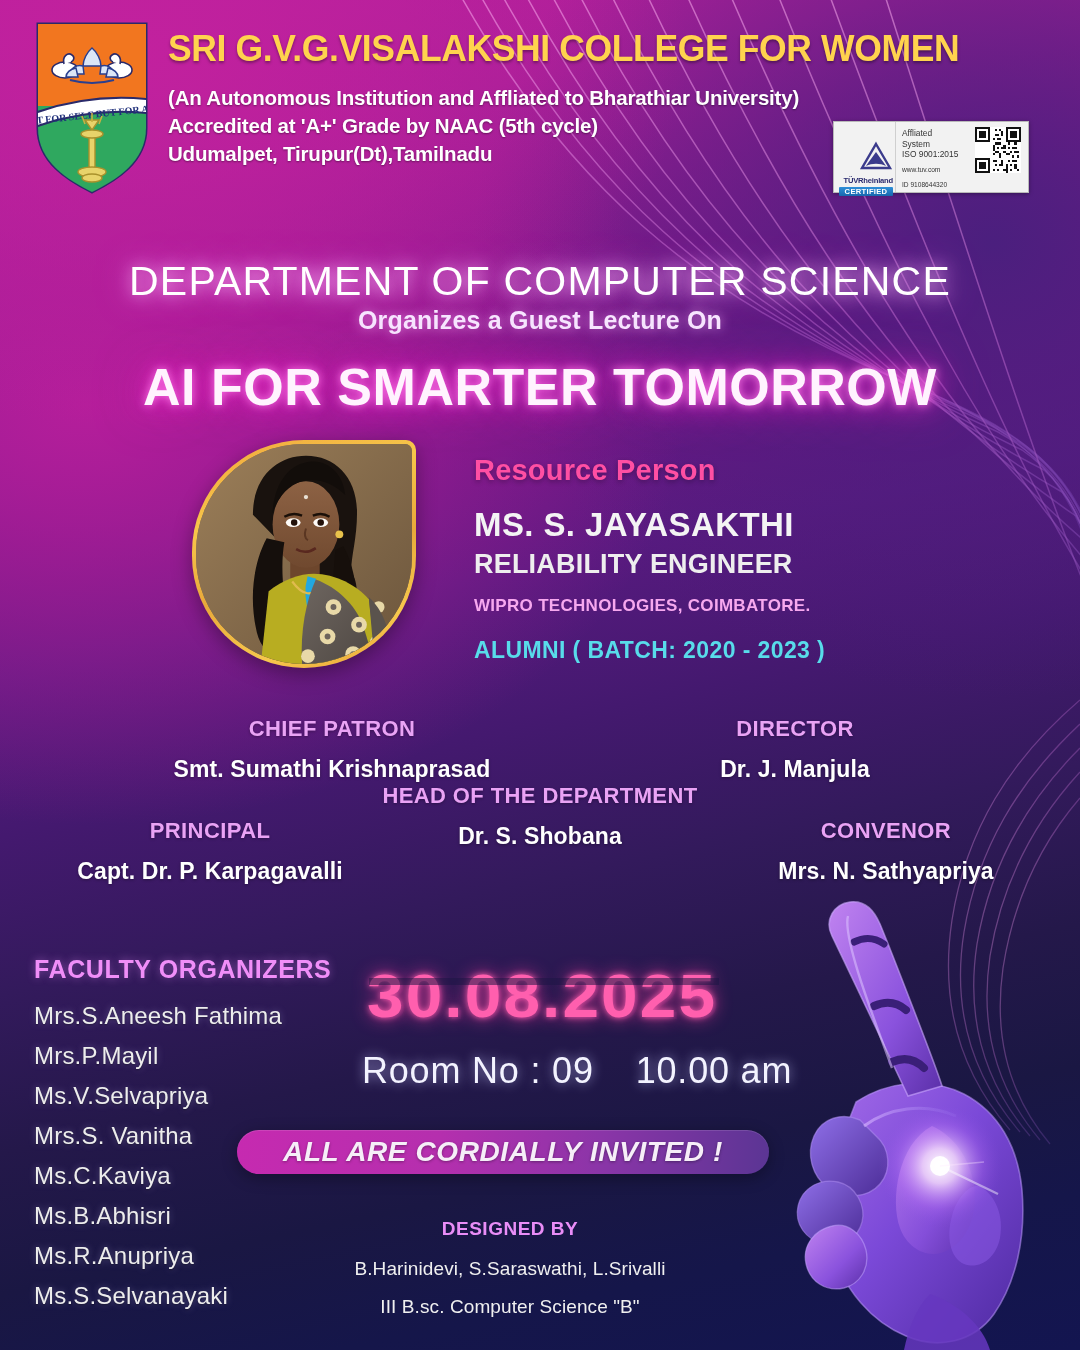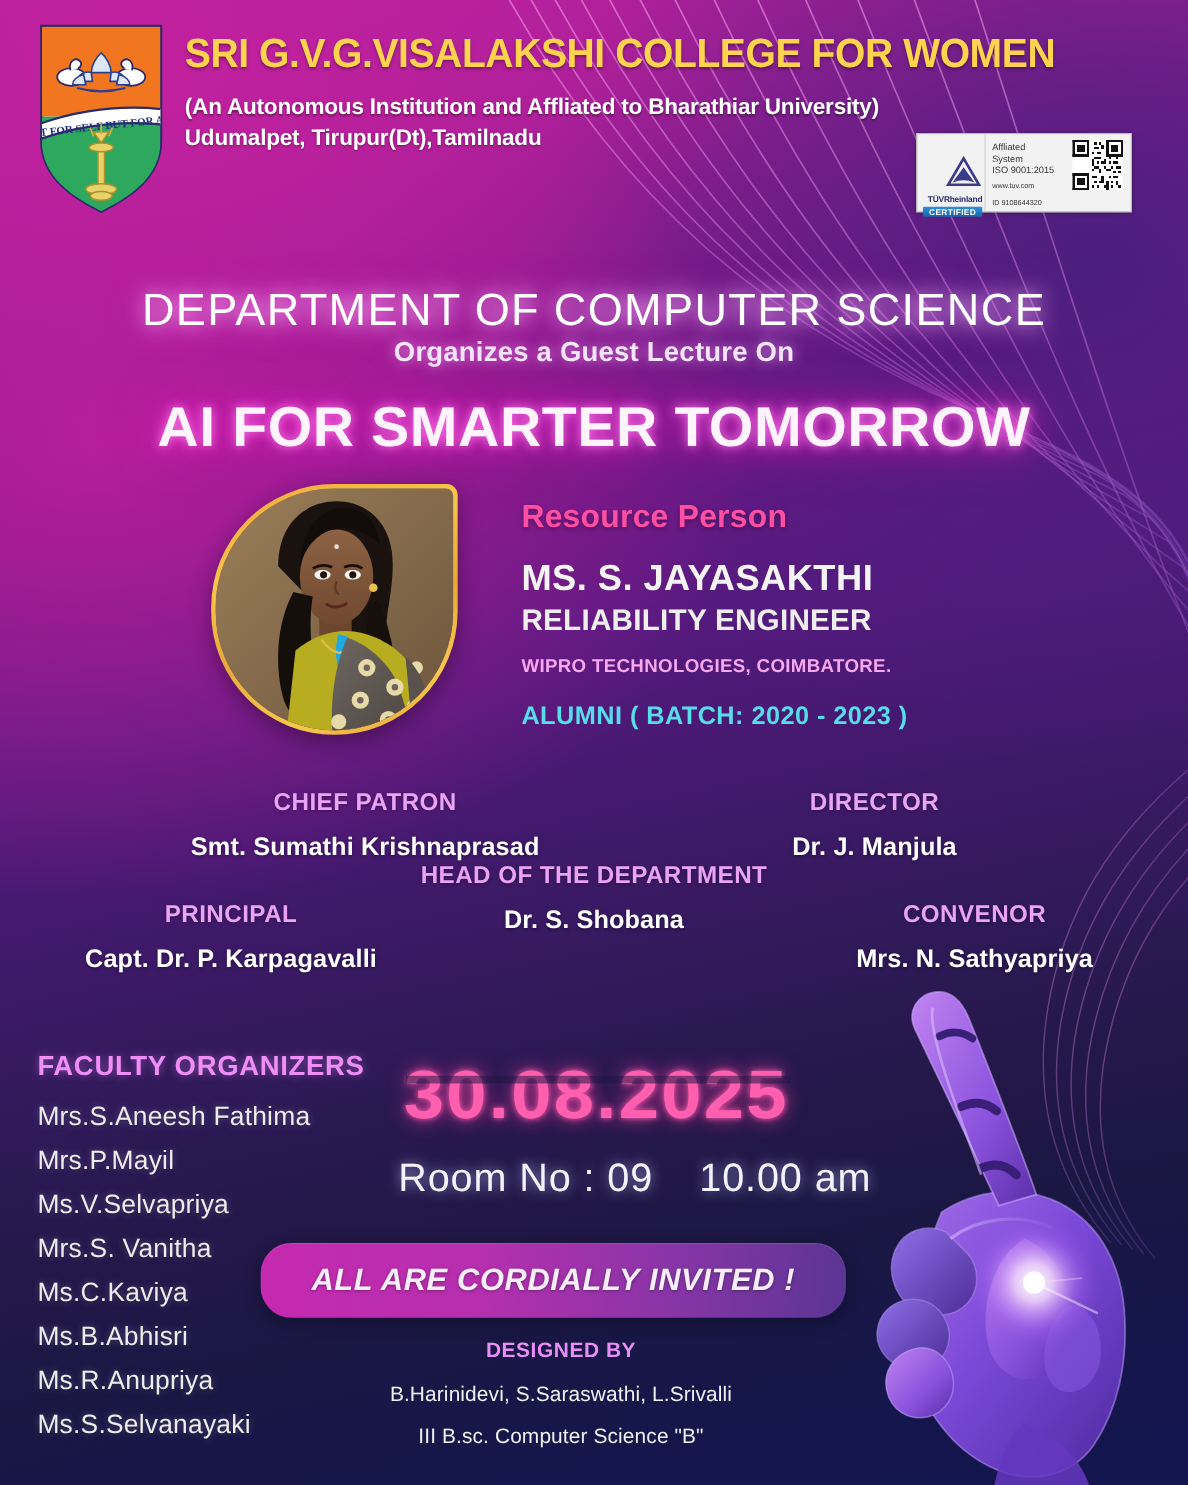--- a/index.html
+++ b/index.html
@@ -236,21 +236,21 @@
     position:absolute; left:362px; top:1050px;
     display:flex; align-items:flex-start; gap:42px;
     color:#f3f3ff; font-size:36px; font-weight:400;
     letter-spacing:.8px;
     text-shadow:0 0 12px rgba(200,200,255,.7);
   }
 
   
   .invite{
     position:absolute; left:237px; top:1130px;
-    width:532px; height:68px;
+    width:532px; height:44px;
     border-radius:28px;
     background:linear-gradient(95deg,#c62ab0 0%,#b52fae 38%,#8b35a8 68%,#5b3594 100%);
     display:flex; align-items:center; justify-content:center;
     box-shadow:0 4px 16px rgba(0,0,0,.32), inset 0 1px 0 rgba(255,255,255,.12);
   }
   .invite span{
     color:#f6eef8; font-size:28px; font-weight:800;
     font-style:italic; letter-spacing:.6px;
     text-shadow:0 1px 3px rgba(0,0,0,.35);
   }
@@ -362,20 +362,21 @@
             <path d="M55 106 l-3 -8 M62 104 l0 -9 M69 106 l3 -8"></path>
           </g>
         </g>
       </svg>
     </div>
 
     <div class="college-name">SRI G.V.G.VISALAKSHI COLLEGE FOR WOMEN</div>
 
     <div class="college-sub">
       <div>(An Autonomous Institution and Affliated to Bharathiar University)</div>
+      <div>Accredited at 'A+' Grade by NAAC (5th cycle)</div>
       <div>Udumalpet, Tirupur(Dt),Tamilnadu</div>
     </div>
 
     <div class="iso-badge">
       <div class="iso-tuv">
         <span class="tri">
           <svg width="34" height="30" viewBox="0 0 34 30" aria-hidden="true">
             <path d="M17 3 L31 27 H3 Z" fill="none" stroke="#3b3b8c" stroke-width="2.4"></path>
             <path d="M17 11 c-5 7 -8 11 -10 14 c6 -3 14 -3 20 0 c-2 -3 -5 -7 -10 -14z" fill="#3b3b8c"></path>
           </svg>

